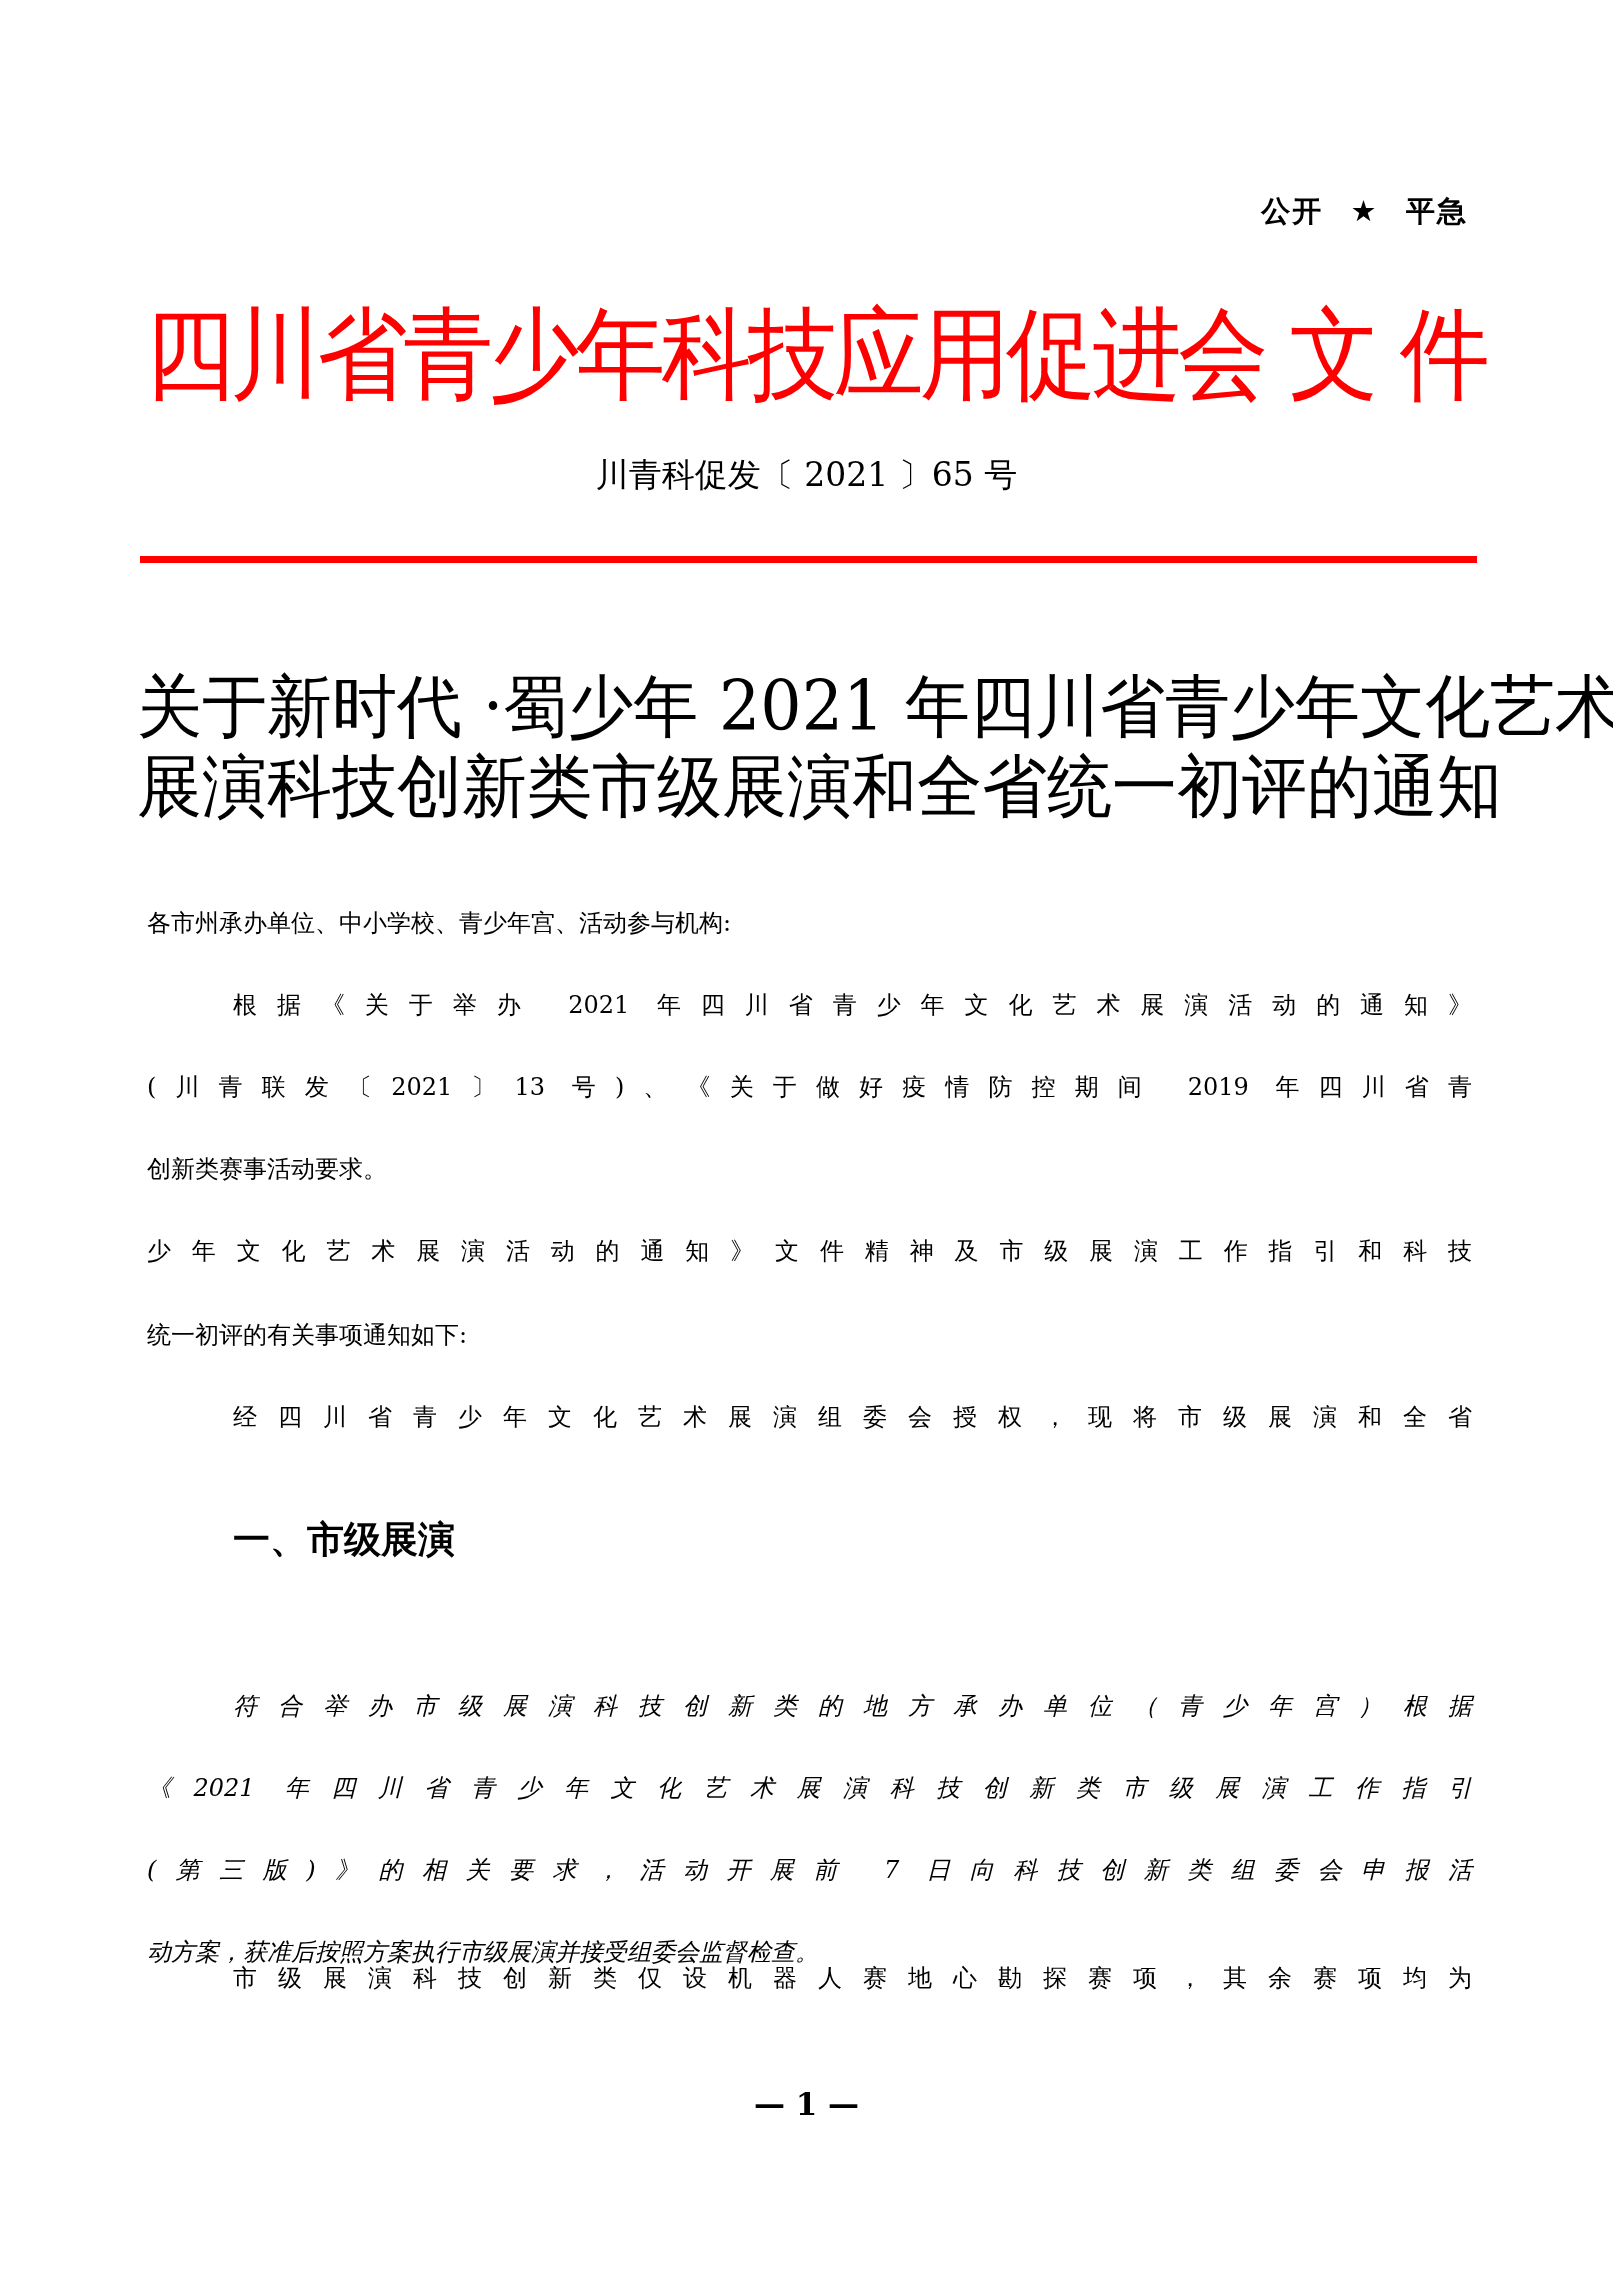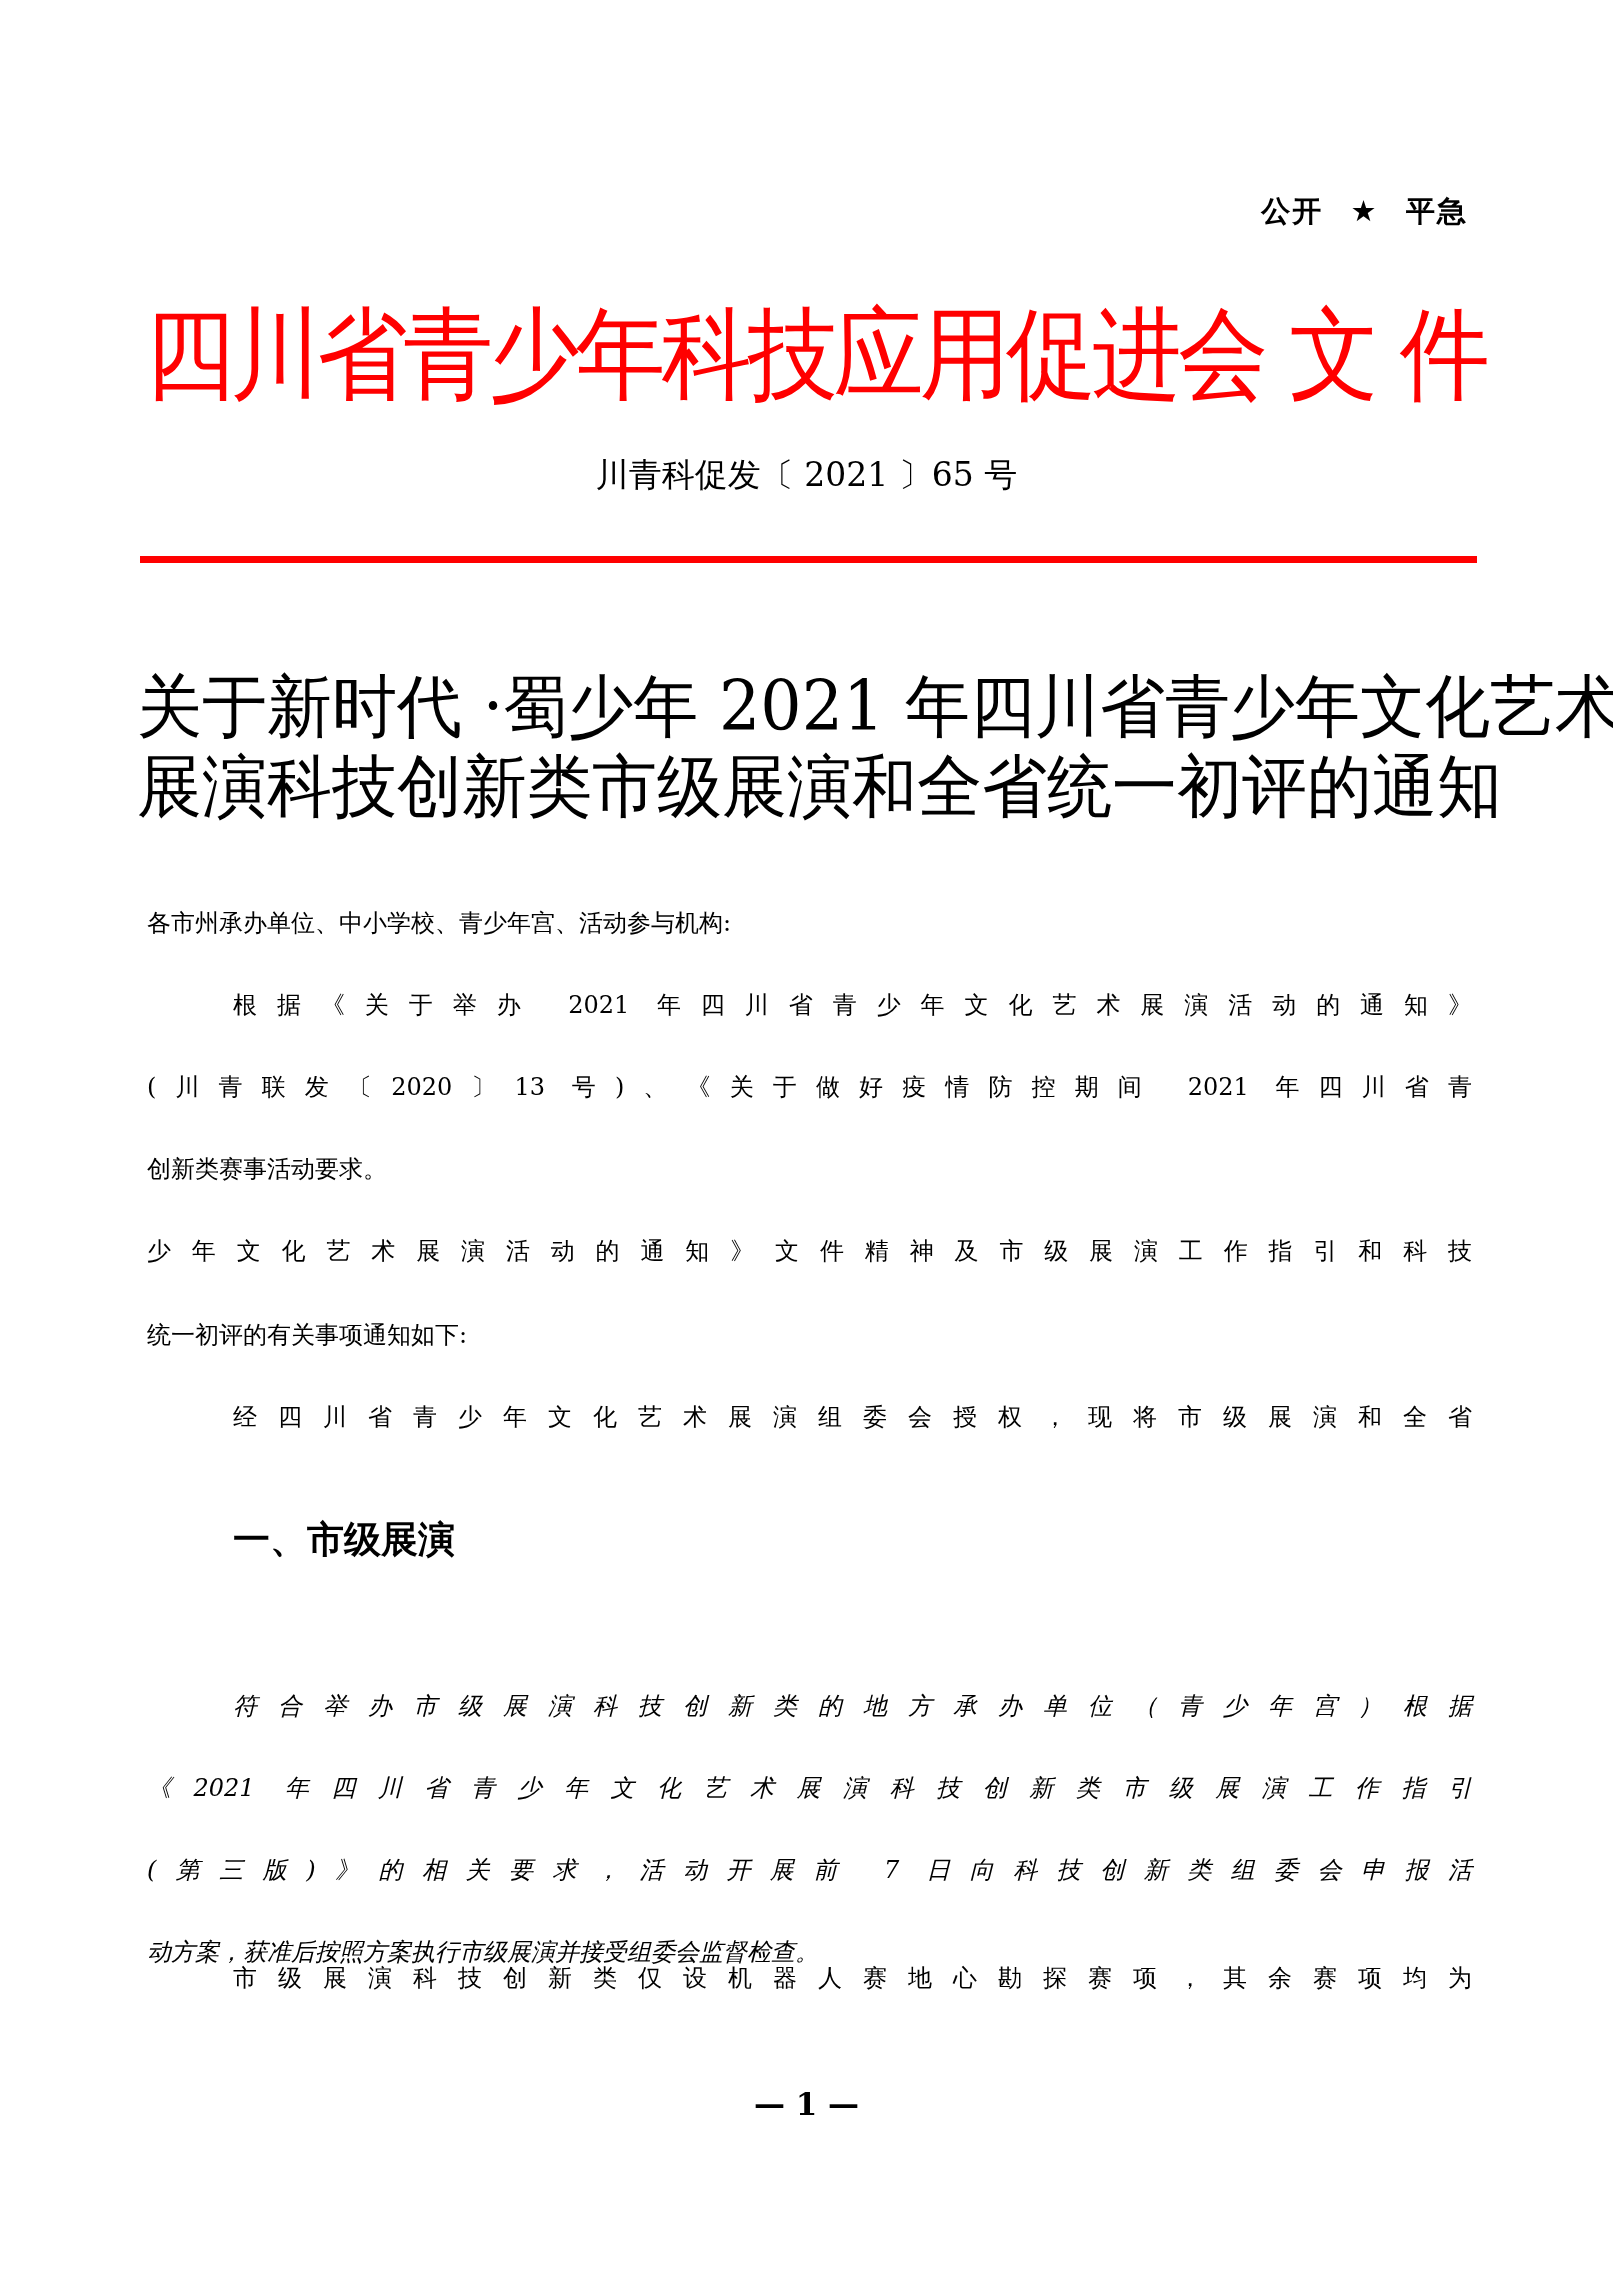--- a/index.html
+++ b/index.html
@@ -134,21 +134,21 @@
     <div>关于新时代 ·蜀少年 2021 年四川省青少年文化艺术</div>
     <div>展演科技创新类市级展演和全省统一初评的通知</div>
   </div>
 
   <div class="body" style="top:882px;">
     <span class="line last">各市州承办单位、中小学校、青少年宫、活动参与机构:</span>
   </div>
 
   <div class="body" style="top:964px;">
     <span class="line indent">根据《关于举办 2021 年四川省青少年文化艺术展演活动的通知》</span>
-    <span class="line">(川青联发〔2020〕13 号)、《关于做好疫情防控期间 2021 年四川省青</span>
+    <span class="line">(川青联发〔2021〕13 号)、《关于做好疫情防控期间 2019 年四川省青</span>
     <span class="line last">创新类赛事活动要求。</span>
     <span class="line">少年文化艺术展演活动的通知》文件精神及市级展演工作指引和科技</span>
   </div>
 
   <div class="body" style="top:1294px;">
     <span class="line last">统一初评的有关事项通知如下:</span>
     <span class="line indent">经四川省青少年文化艺术展演组委会授权，现将市级展演和全省</span>
   </div>
 
   <div class="section-heading">一、市级展演</div>

